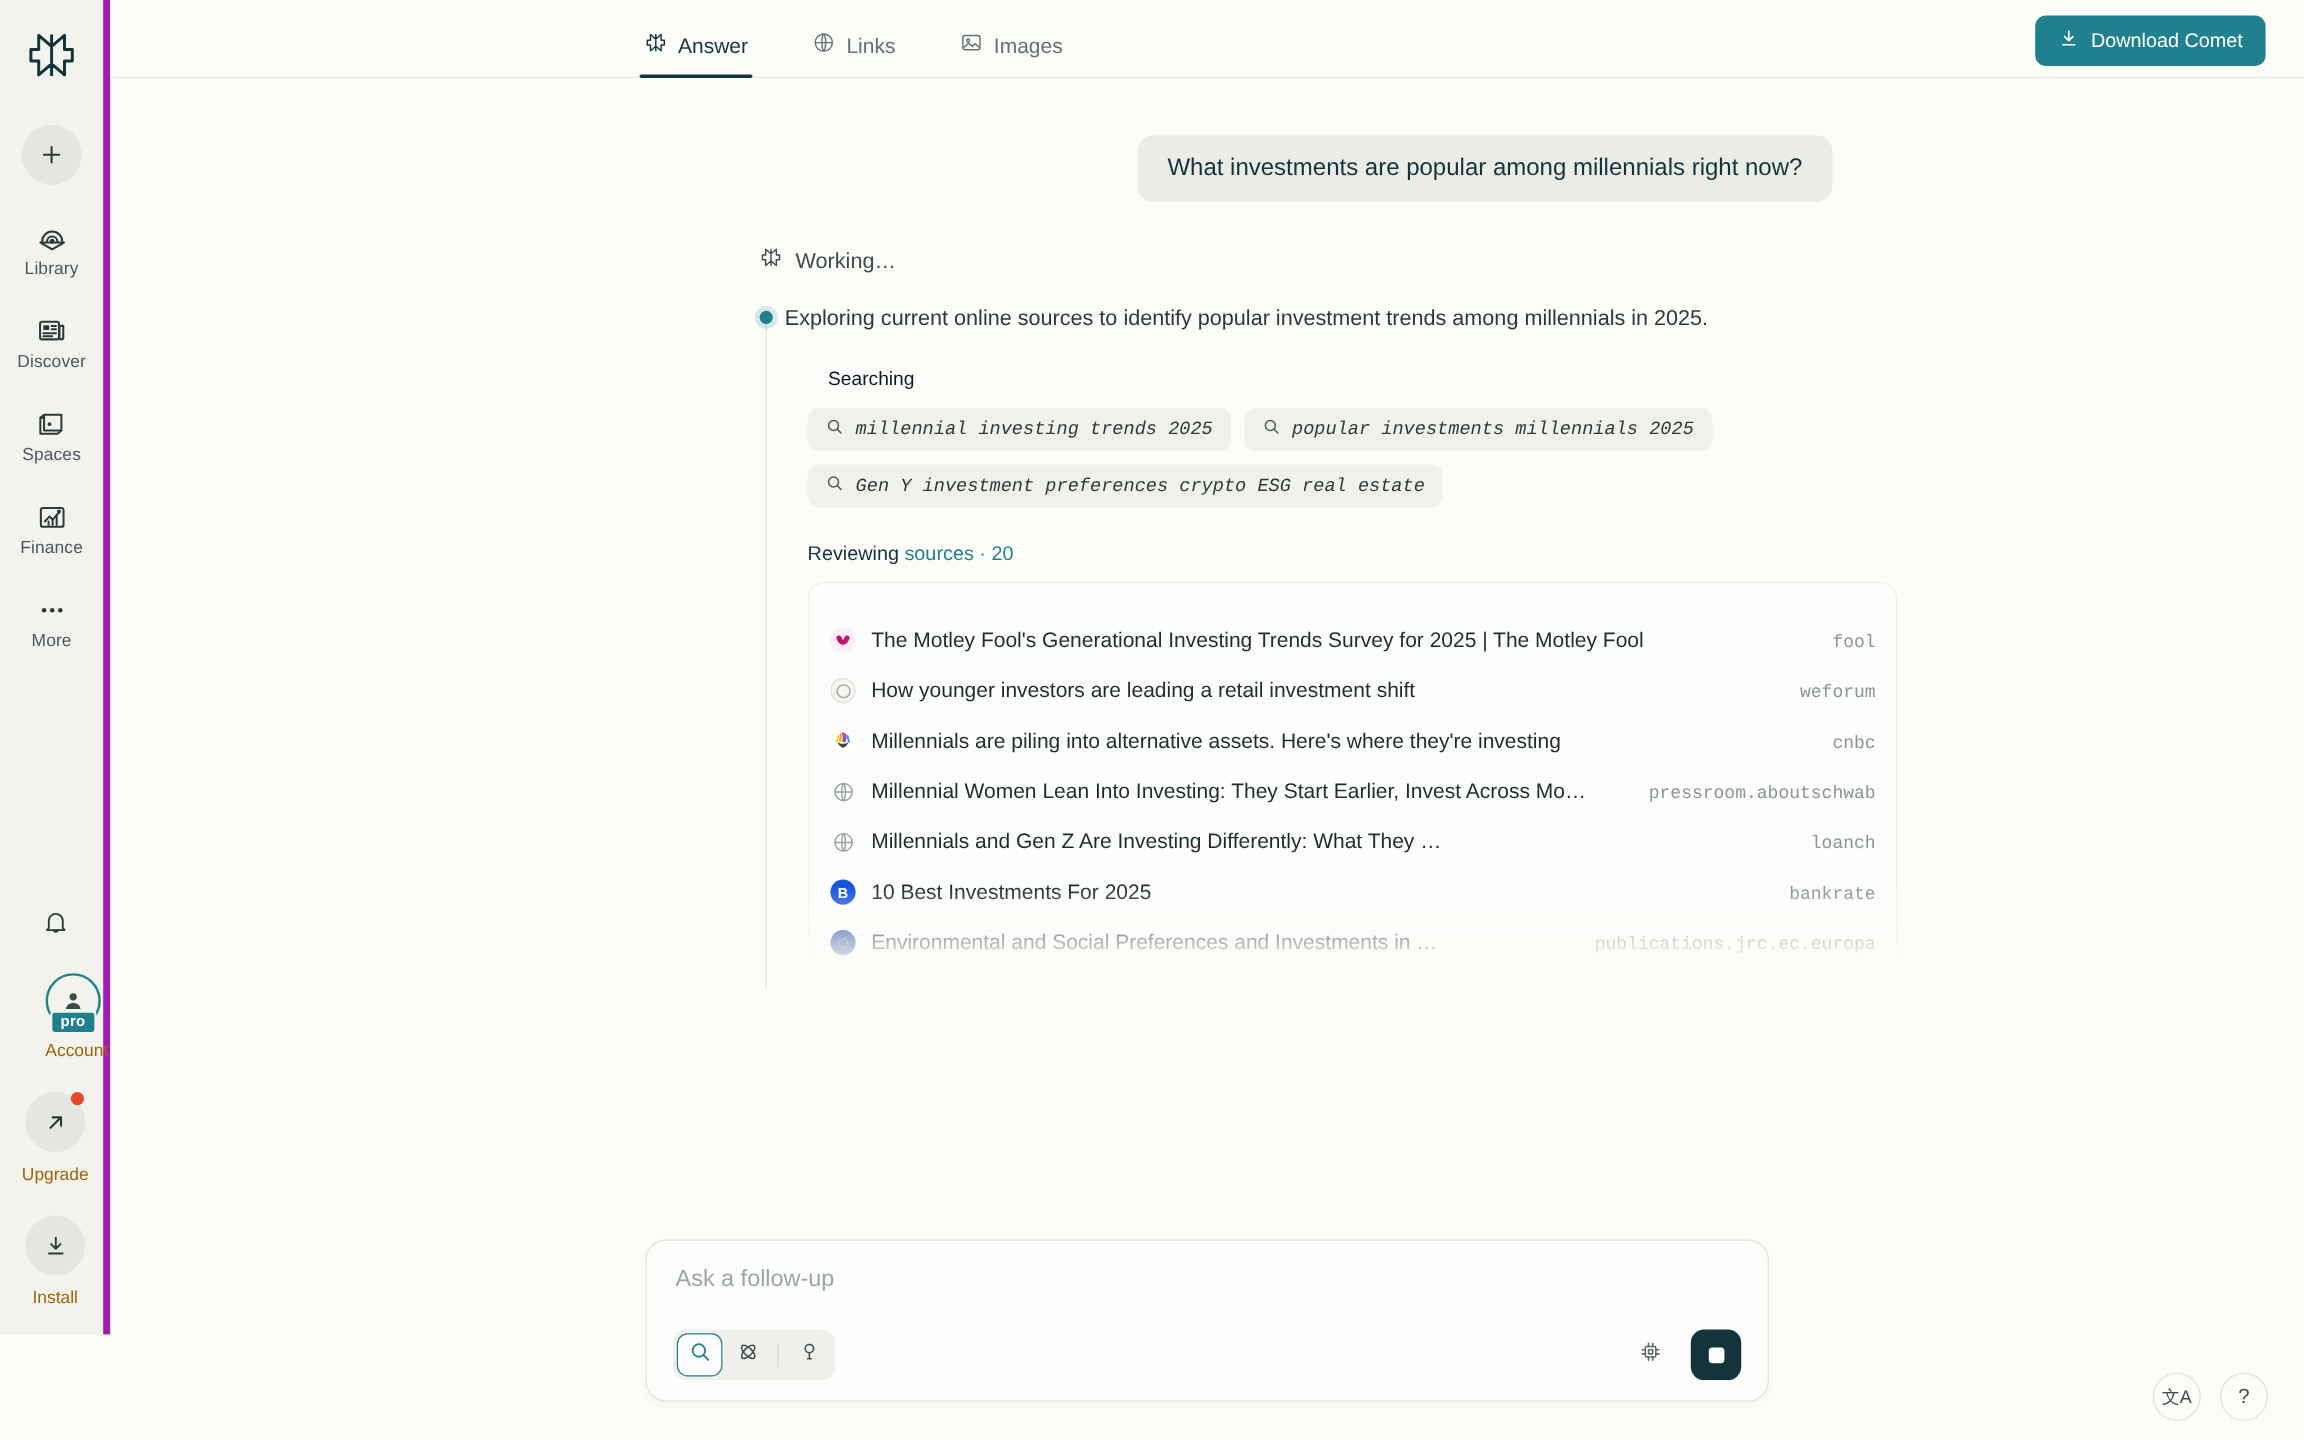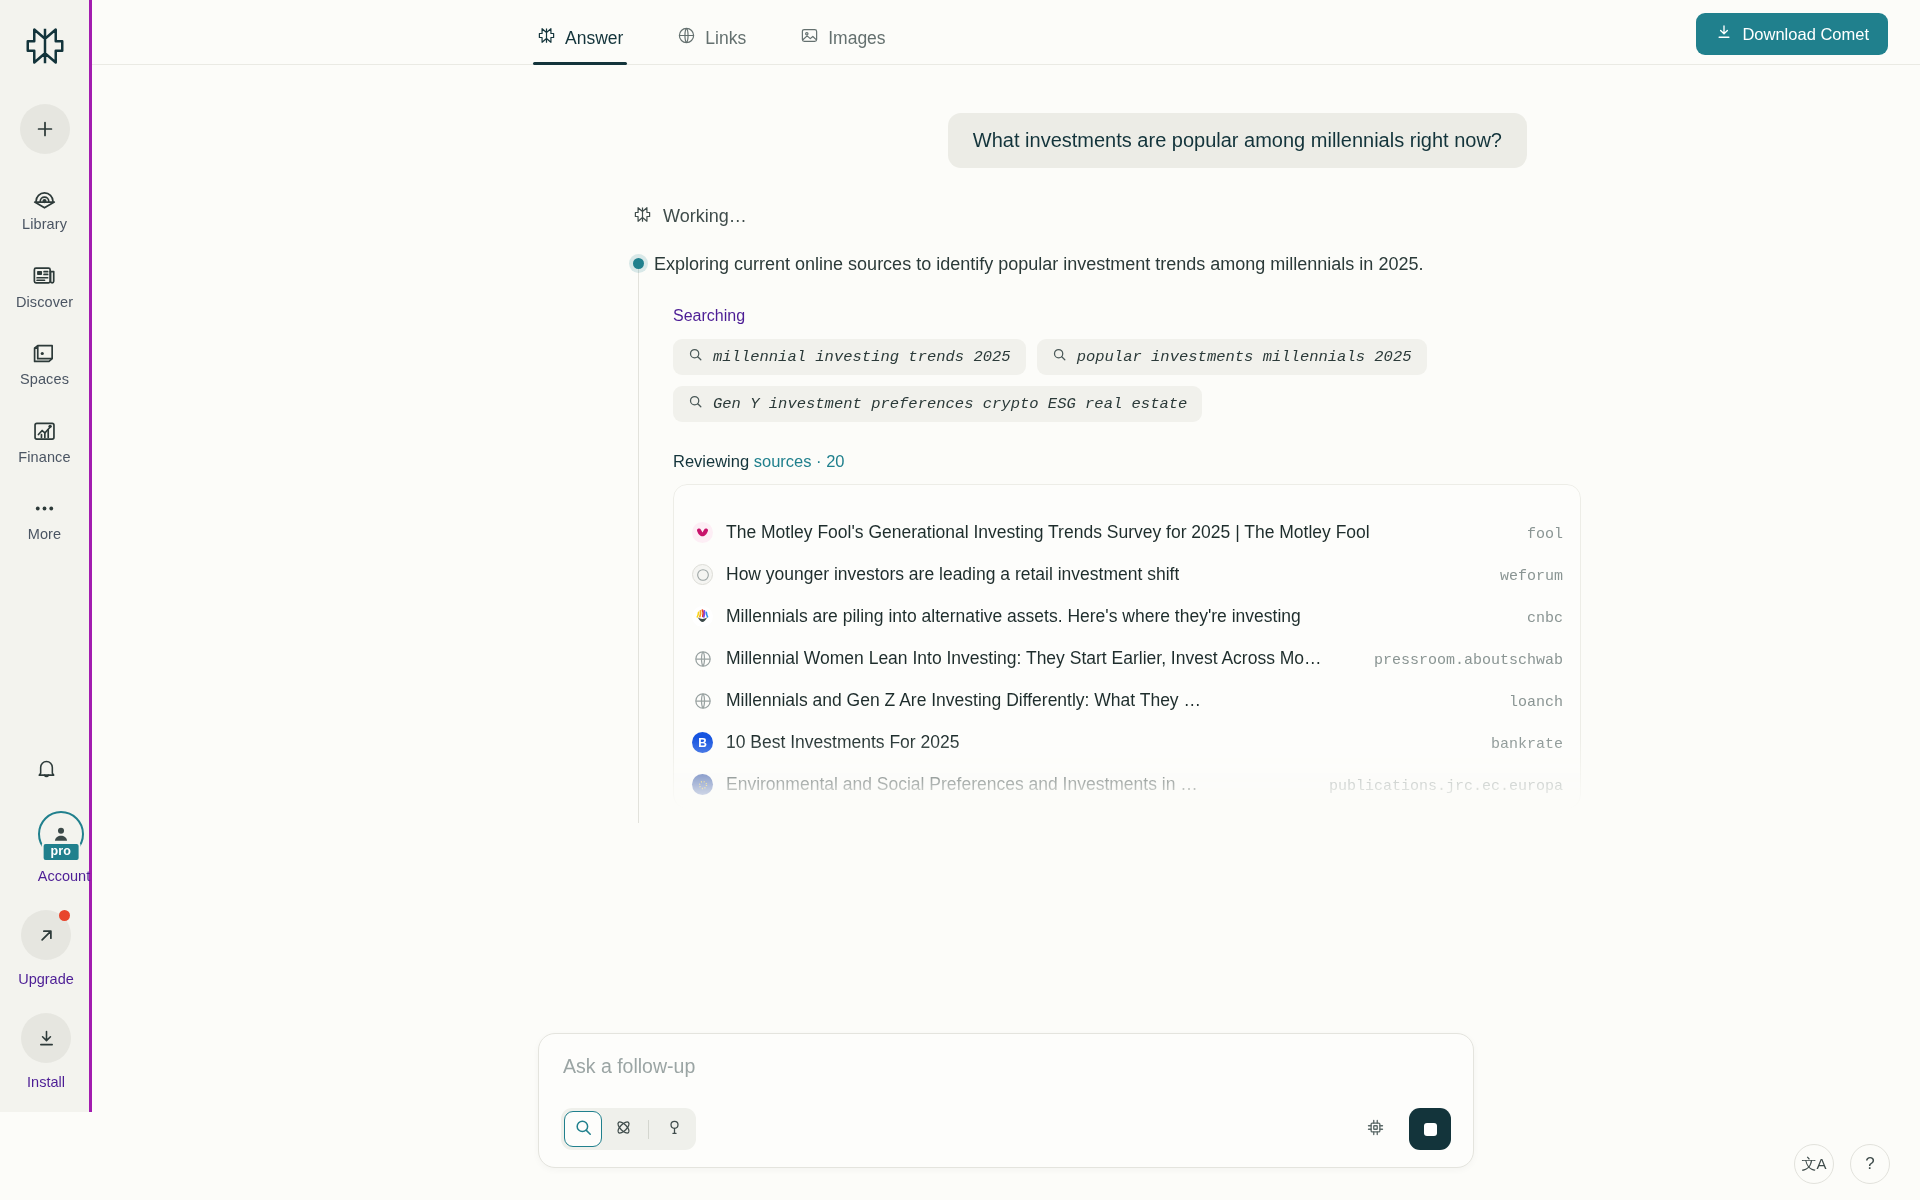--- a/index.html
+++ b/index.html
@@ -9,21 +9,21 @@
     font-family: "Liberation Sans", sans-serif;
     overflow: hidden;
     color: #13343B;
   }
   body { display: flex; }
 
   
   #sidebar {
     width: 92px; height: 1112px;
     background: #F3F3EE;
-    border-right: 3px solid #a21caf;
+    border-right: 6px solid #a21caf;
     display: flex; flex-direction: column; align-items: center;
     flex: 0 0 92px;
     position: relative;
   }
   .brand-logo { margin-top: 20px; width: 52px; height: 52px;
     display: flex; align-items: center; justify-content: center; cursor: pointer; }
   .newchat-btn {
     margin-top: 32px; width: 50px; height: 50px; border-radius: 50%;
     background: #E6E6E0; display: flex; align-items: center; justify-content: center;
     cursor: pointer;
@@ -48,21 +48,21 @@
     border: 2px solid #20808D; background: #F3F3EE;
     display:flex; align-items:center; justify-content:center; position: relative;
   }
   .pro-badge {
     position: absolute; bottom: -7px; left: 50%; transform: translateX(-50%);
     background: #20808D; color: #fff; font-size: 12.5px; font-weight: 700;
     padding: 1px 7px 2px; border-radius: 4px; border: 2px solid #F3F3EE;
     line-height: 1.05; letter-spacing: .2px;
   }
   .acct-chev { position:absolute; right: -14px; top: 16px; }
-  .avatar-label { margin-top: 11px; font-size: 14.5px; color: #4c1d95; }
+  .avatar-label { margin-top: 11px; font-size: 14.5px; color: #a16207; }
 
   .upgrade-wrap { margin-top: 26px; display:flex; flex-direction:column; align-items:center; cursor:pointer; position:relative;}
   .round-grey {
     width: 50px; height: 50px; border-radius: 50%; background: #E6E6E0;
     display:flex; align-items:center; justify-content:center; position: relative;
   }
   .red-dot { position:absolute; top: 0px; right: 1px; width: 11px; height: 11px;
     border-radius: 50%; background: #E8452C; }
   .install-wrap { margin-top: 26px; display:flex; flex-direction:column; align-items:center; cursor:pointer; }
 
@@ -110,21 +110,21 @@
     content:""; position:absolute; left: 4.5px; top: 16px; bottom: -14px;
     width: 1.4px; background: #E2E2DC;
   }
   .step-dot {
     position: absolute; left: 0; top: 7px; width: 11px; height: 11px;
     border-radius: 50%; background: #20808D;
     box-shadow: 0 0 0 4px rgba(32,128,141,.16);
   }
   .step-title { font-size: 18px; color: #2B3A39; line-height: 1.45; margin-bottom: 30px; }
 
-  .sub-label { font-size: 16px; color: #4c1d95; margin-bottom: 14px; margin-left: 19px; }
+  .sub-label { font-size: 16px; color: #0f172a; margin-bottom: 14px; margin-left: 36px; }
   .chips { display: flex; flex-wrap: wrap; gap: 11px; margin-left: 19px; margin-bottom: 30px; max-width: 770px;}
   .chip {
     display: inline-flex; align-items: center; gap: 10px;
     background: #F1F1EC; border-radius: 9px; padding: 8px 15px;
     font-family: "Liberation Mono", monospace; font-size: 15.5px; color: #2B3A39;
     cursor: pointer; white-space: nowrap; font-style: italic;
   }
 
   .rev-label { margin-left: 19px; font-size: 16.5px; margin-bottom: 13px; color:#13343B; }
   .rev-label .teal { color: #20808D; }

